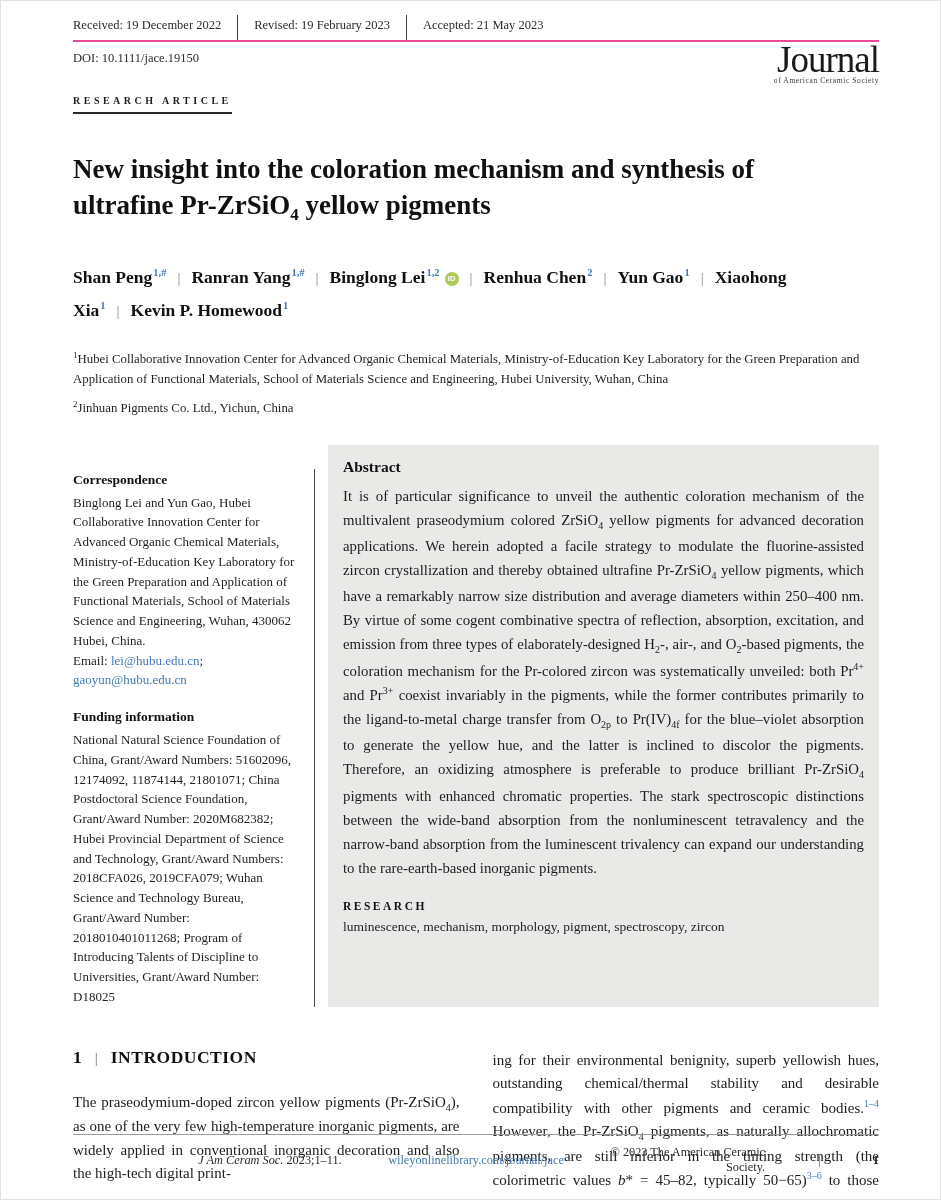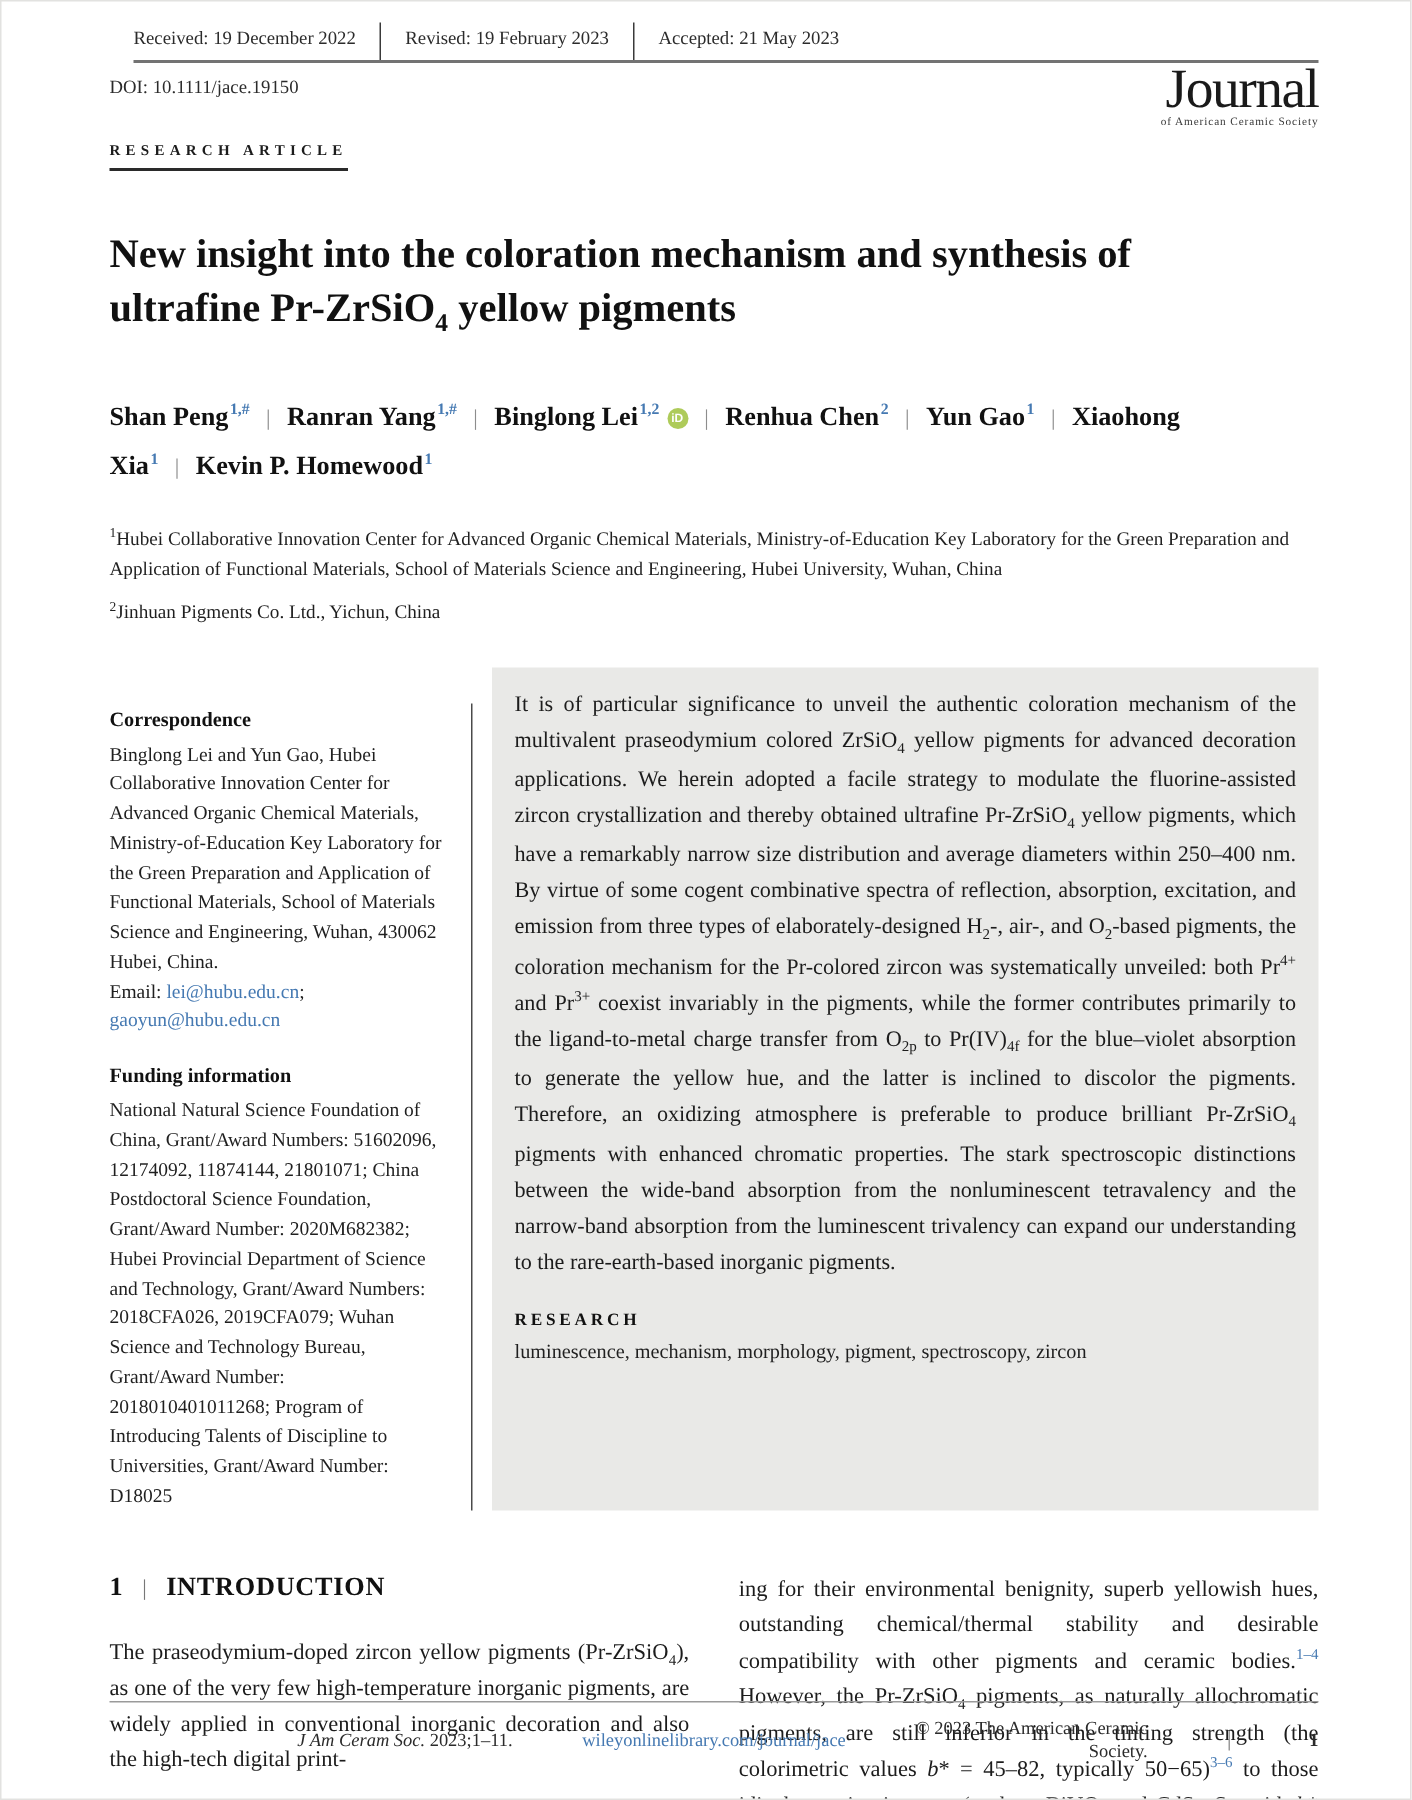--- a/index.html
+++ b/index.html
@@ -1,21 +1,21 @@
 <!DOCTYPE html>
 <html><head>
 <meta charset="utf-8">
 <style>
   * { margin:0; padding:0; box-sizing:border-box; }
   html,body { width:941px; height:1200px; background:#f4f4f2; }
   body { font-family:"Liberation Serif", serif; color:#1c1c1c; }
   .page { position:absolute; inset:0; background:#ffffff; border:1px solid #e2e2e0; padding:0 61px 0 72px; overflow:hidden; }
 
   
-  .meta-row { margin-top:14px; display:flex; border-bottom:2px solid #737373;margin-left:16px; }
+  .meta-row { margin-top:14px; display:flex; border-bottom:2px solid #ec4899; }
   .meta-cell { font-size:12.5px; color:#2b2b2b; padding:3px 16px 7px 16px; border-right:1px solid #3a3a3a; white-space:nowrap; }
   .meta-cell:first-child { padding-left:0; }
   .meta-cell:last-child { border-right:none; }
   .doi-row { margin-top:9px; font-size:12.5px; color:#2b2b2b; }
 
   
   .logo { position:absolute; top:40px; right:61px; text-align:right; color:#1a1a1a; }
   .logo-main { font-size:37px; letter-spacing:-1px; line-height:1; }
   .logo-sub { font-size:7.5px; letter-spacing:0.6px; margin-top:-2px; color:#3a3a3a; }
 
@@ -115,20 +115,21 @@
       <div class="sub-heading">Correspondence</div>
       <p><span>Binglong Lei and Yun Gao, Hubei Collaborative Innovation Center for Advanced Organic Chemical Materials, Ministry-of-Education Key Laboratory for the Green Preparation and Application of Functional Materials, School of Materials Science and Engineering, Wuhan, 430062 Hubei, China.</span><br>
         <span>Email: </span><a class="link">lei@hubu.edu.cn</a><span>;</span><br>
         <a class="link">gaoyun@hubu.edu.cn</a>
       </p>
       <div class="sub-heading funding-heading">Funding information</div>
       <p>National Natural Science Foundation of China, Grant/Award Numbers: 51602096, 12174092, 11874144, 21801071; China Postdoctoral Science Foundation, Grant/Award Number: 2020M682382; Hubei Provincial Department of Science and Technology, Grant/Award Numbers: 2018CFA026, 2019CFA079; Wuhan Science and Technology Bureau, Grant/Award Number: 2018010401011268; Program of Introducing Talents of Discipline to Universities, Grant/Award Number: D18025</p>
     </div>
 
     <div class="abstract-box">
+      <div class="abstract-heading">Abstract</div>
       <div class="abstract-text">It is of particular significance to unveil the authentic coloration mechanism of the multivalent praseodymium colored ZrSiO<sub>4</sub> yellow pigments for advanced decoration applications. We herein adopted a facile strategy to modulate the fluorine-assisted zircon crystallization and thereby obtained ultrafine Pr-ZrSiO<sub>4</sub> yellow pigments, which have a remarkably narrow size distribution and average diameters within 250–400 nm. By virtue of some cogent combinative spectra of reflection, absorption, excitation, and emission from three types of elaborately-designed H<sub>2</sub>-, air-, and O<sub>2</sub>-based pigments, the coloration mechanism for the Pr-colored zircon was systematically unveiled: both Pr<sup>4+</sup> and Pr<sup>3+</sup> coexist invariably in the pigments, while the former contributes primarily to the ligand-to-metal charge transfer from O<sub>2p</sub> to Pr(IV)<sub>4f</sub> for the blue–violet absorption to generate the yellow hue, and the latter is inclined to discolor the pigments. Therefore, an oxidizing atmosphere is preferable to produce brilliant Pr-ZrSiO<sub>4</sub> pigments with enhanced chromatic properties. The stark spectroscopic distinctions between the wide-band absorption from the nonluminescent tetravalency and the narrow-band absorption from the luminescent trivalency can expand our understanding to the rare-earth-based inorganic pigments.</div>
       <div class="kw-heading">RESEARCH</div>
       <div class="kw-line">luminescence, mechanism, morphology, pigment, spectroscopy, zircon</div>
     </div>
   </div>
 
   <div class="body-cols">
     <div class="col">
       <div class="section-heading">
         <span>1</span><span class="pipe">|</span><span class="slabel">INTRODUCTION</span>

